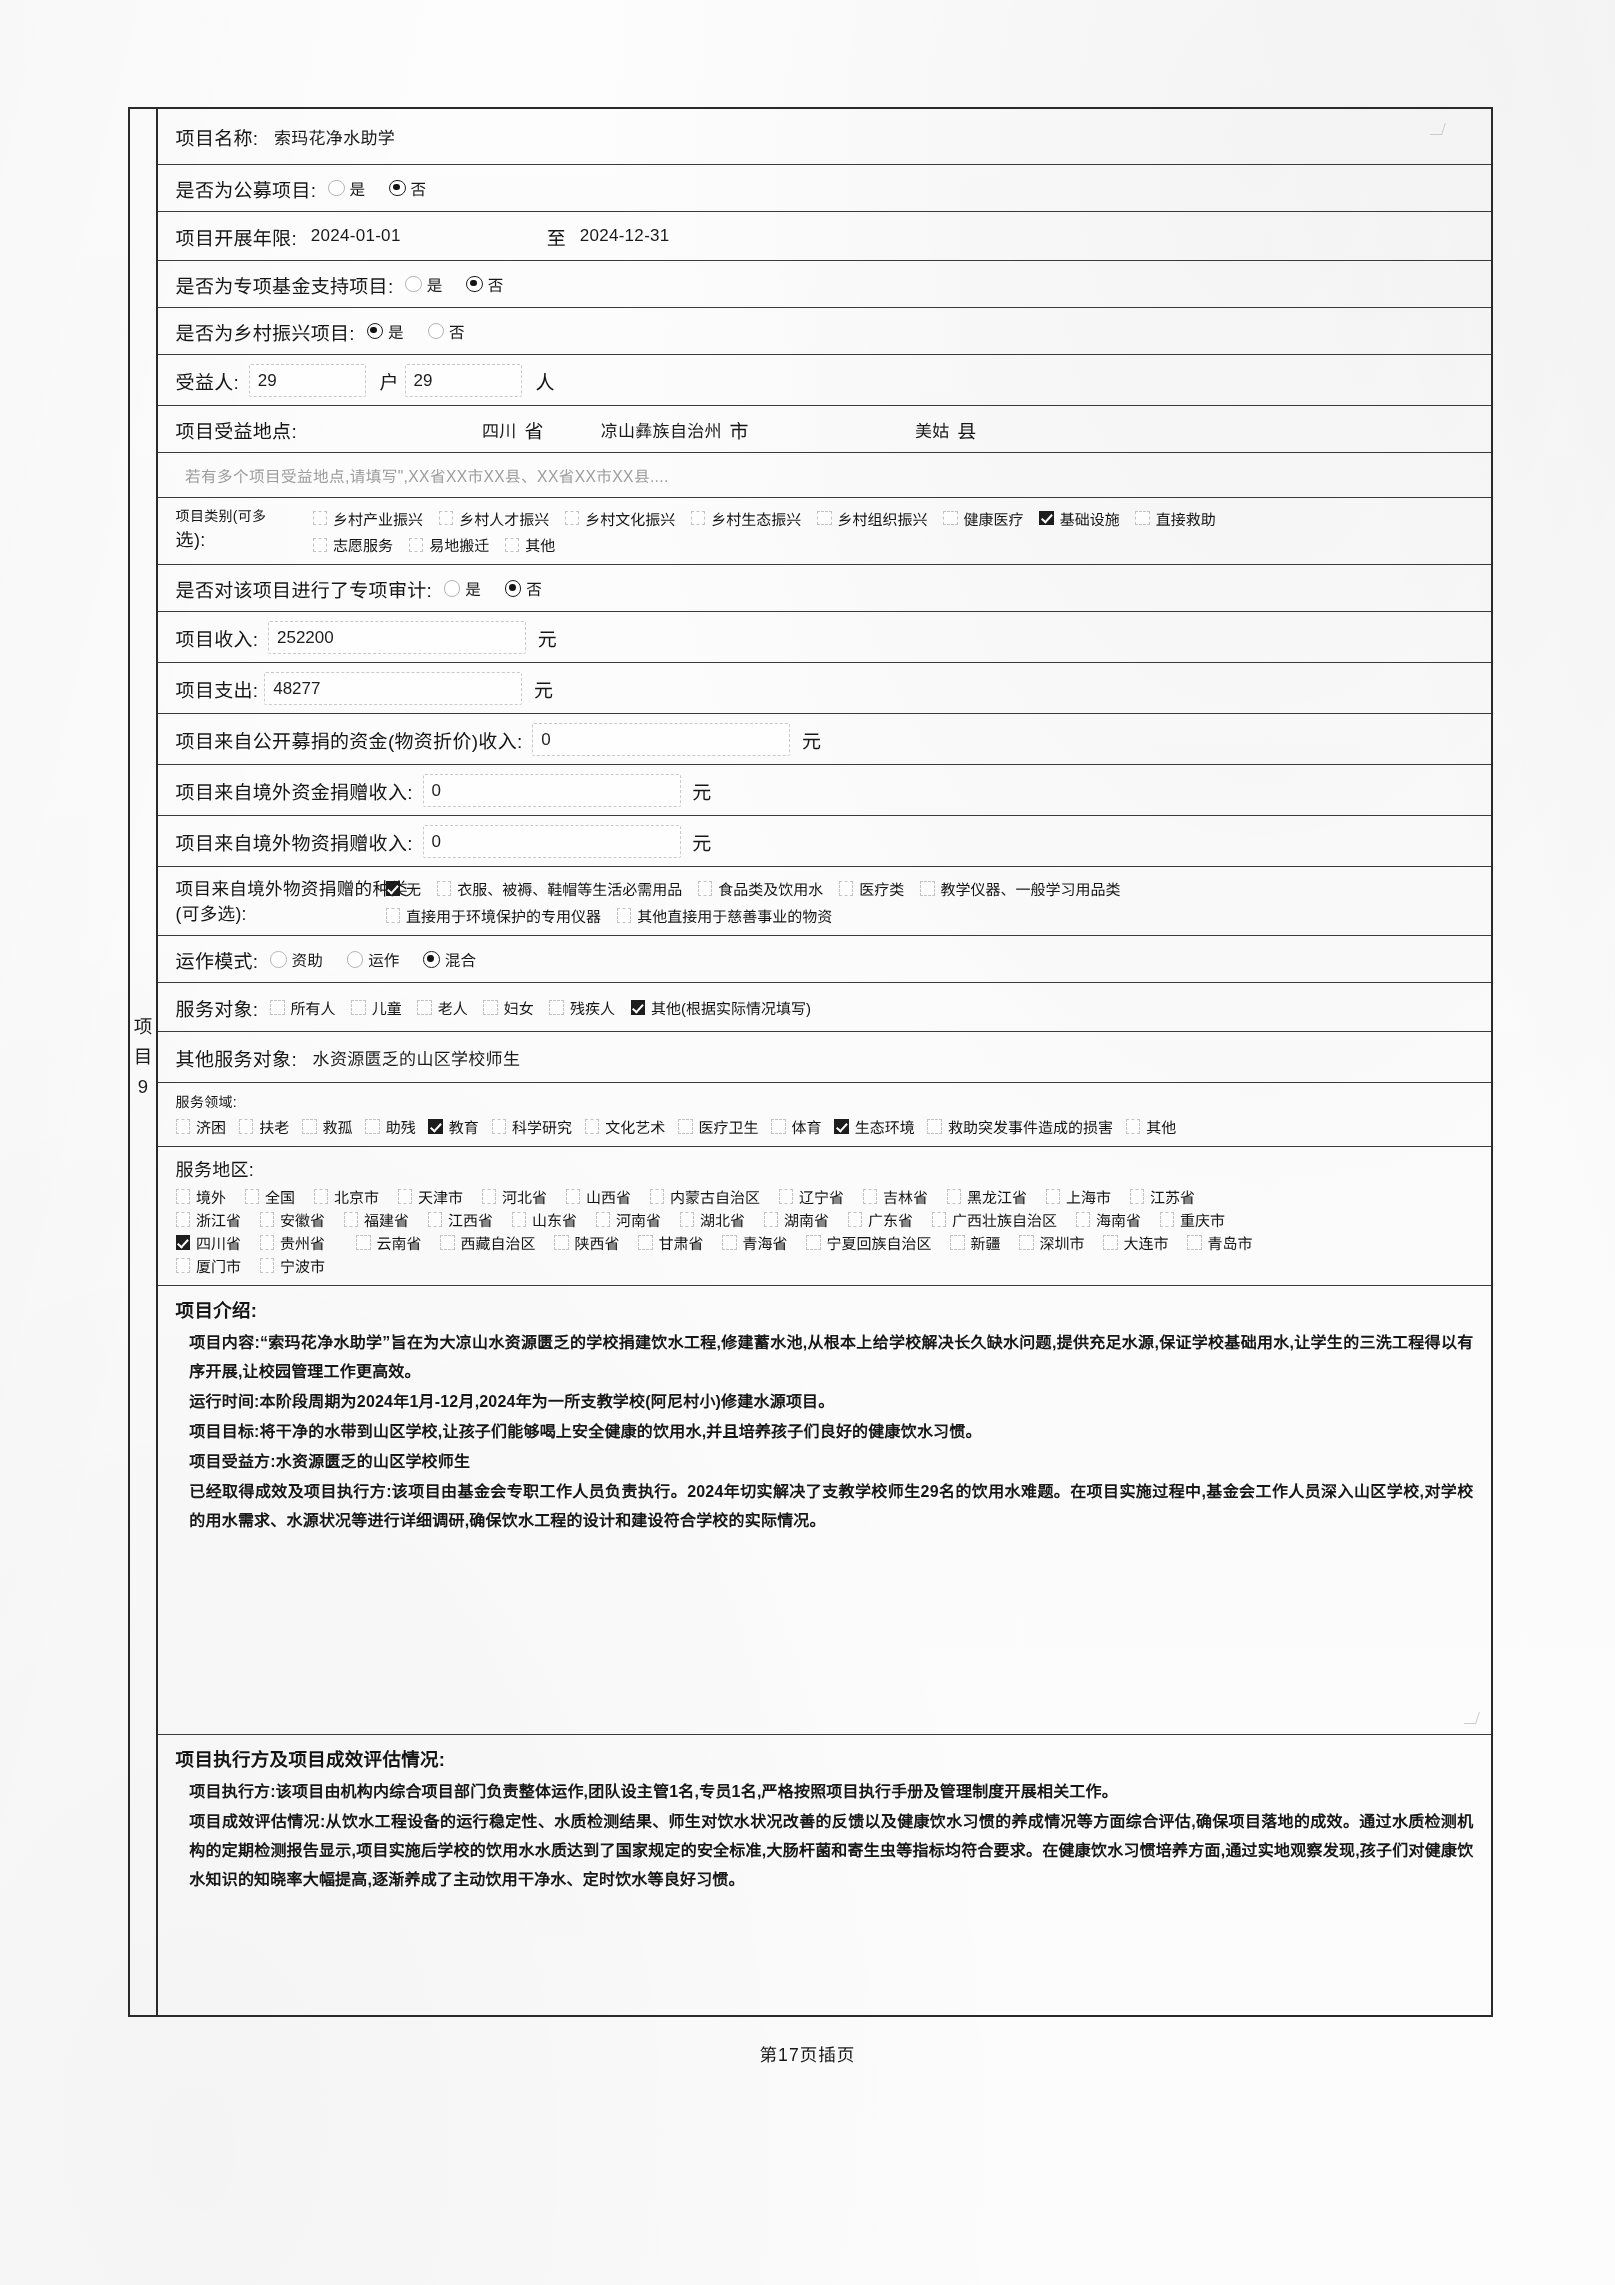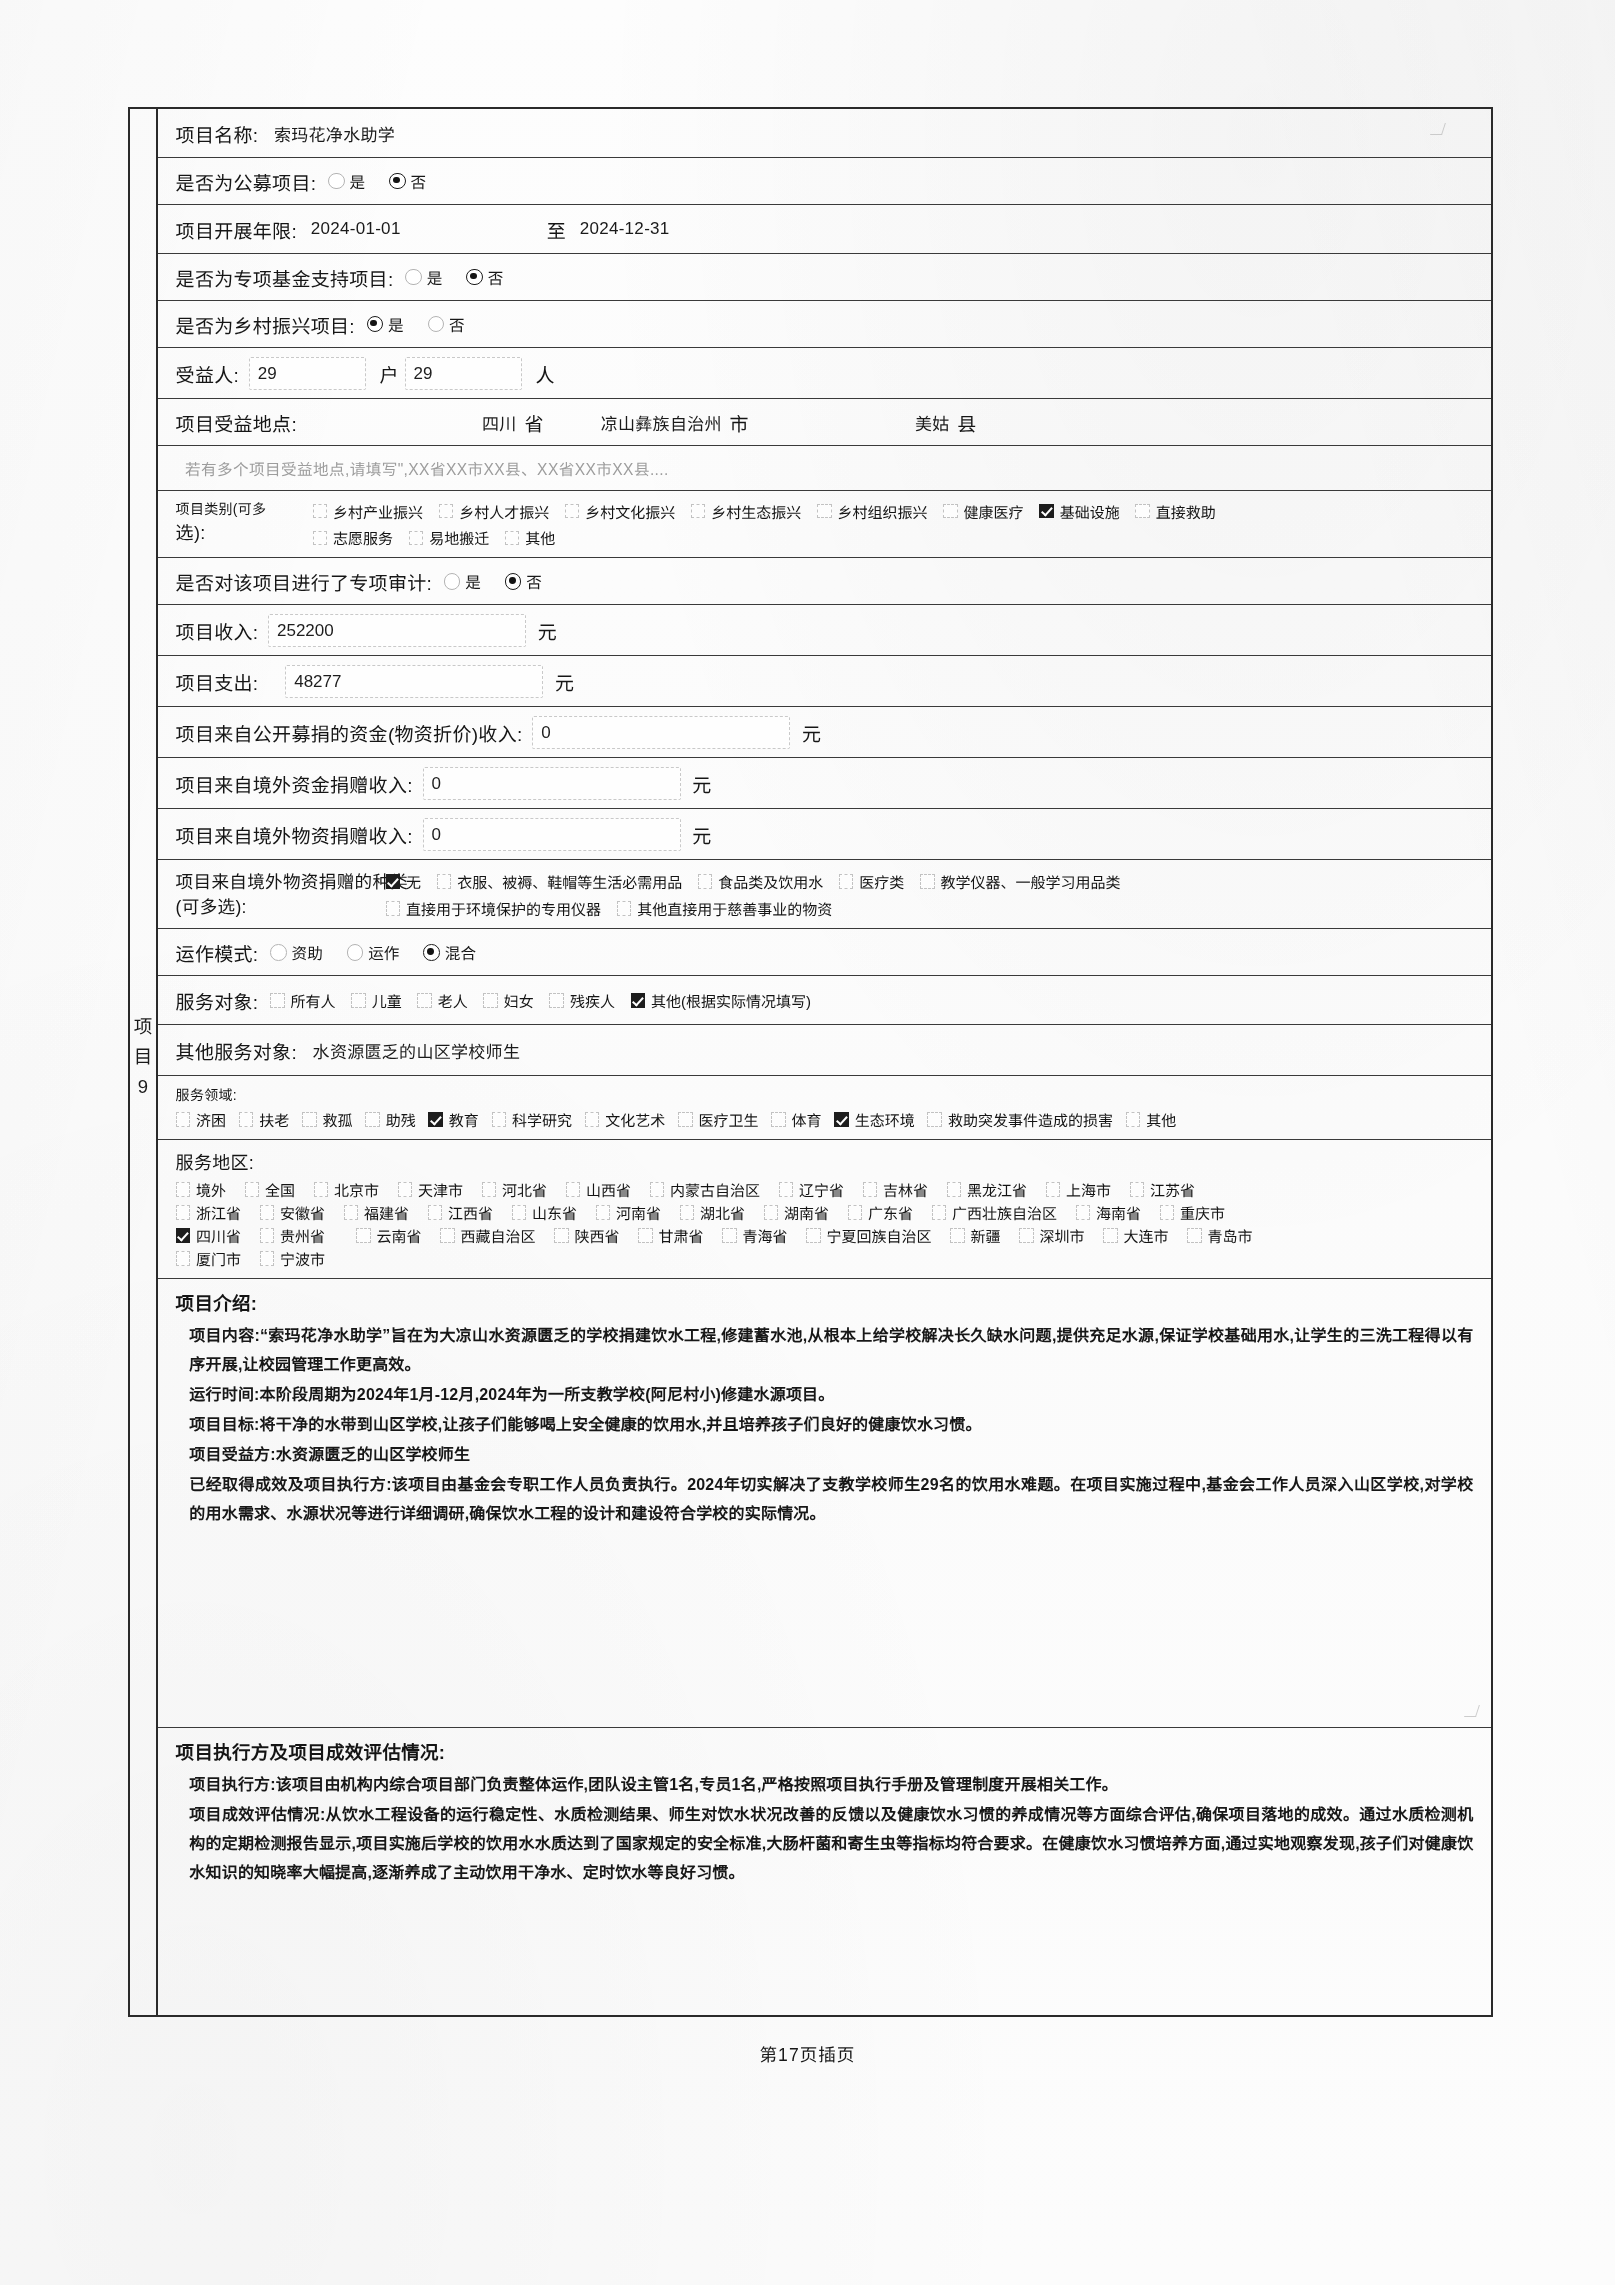--- a/index.html
+++ b/index.html
@@ -212,21 +212,21 @@
   <div class="frame"></div>
   <div class="vcol"></div>
   <div class="vlabel">
     <span>项</span>
     <span>目</span>
     <span>9</span>
   </div>
 
   <div class="tbl">
 
-    <div class="row" style="height:49px">
+    <div class="row" style="height:56px">
       <span class="lbl">项目名称:</span>
       <span class="val" style="margin-left:15.6px">索玛花净水助学</span>
       <span class="grip" style="right:47px;top:13.7px"></span>
     </div>
 
     <div class="row" style="height:47px">
       <span class="lbl">是否为公募项目:</span>
       <span style="margin-left:11.7px">
         <span class="radio"></span><span class="rtxt">是</span>
         <span class="radio on"></span><span class="rtxt">否</span>
@@ -344,21 +344,21 @@
     </div>
 
     <div class="row" style="height:51px">
       <span class="lbl">项目收入:</span>
       <span class="inp" style="width:258px;margin-left:9.8px">252200</span>
       <span class="lbl" style="margin-left:11.7px">元</span>
     </div>
 
     <div class="row" style="height:51px">
       <span class="lbl">项目支出:</span>
-      <span class="inp" style="width:258px;margin-left:27px">48277</span>
+      <span class="inp" style="width:258px;margin-left:6px">48277</span>
       <span class="lbl" style="margin-left:11.7px">元</span>
     </div>
 
     <div class="row" style="height:51px">
       <span class="lbl">项目来自公开募捐的资金(物资折价)收入:</span>
       <span class="inp" style="width:258px;margin-left:9.8px">0</span>
       <span class="lbl" style="margin-left:11.7px">元</span>
     </div>
 
     <div class="row" style="height:51px">

